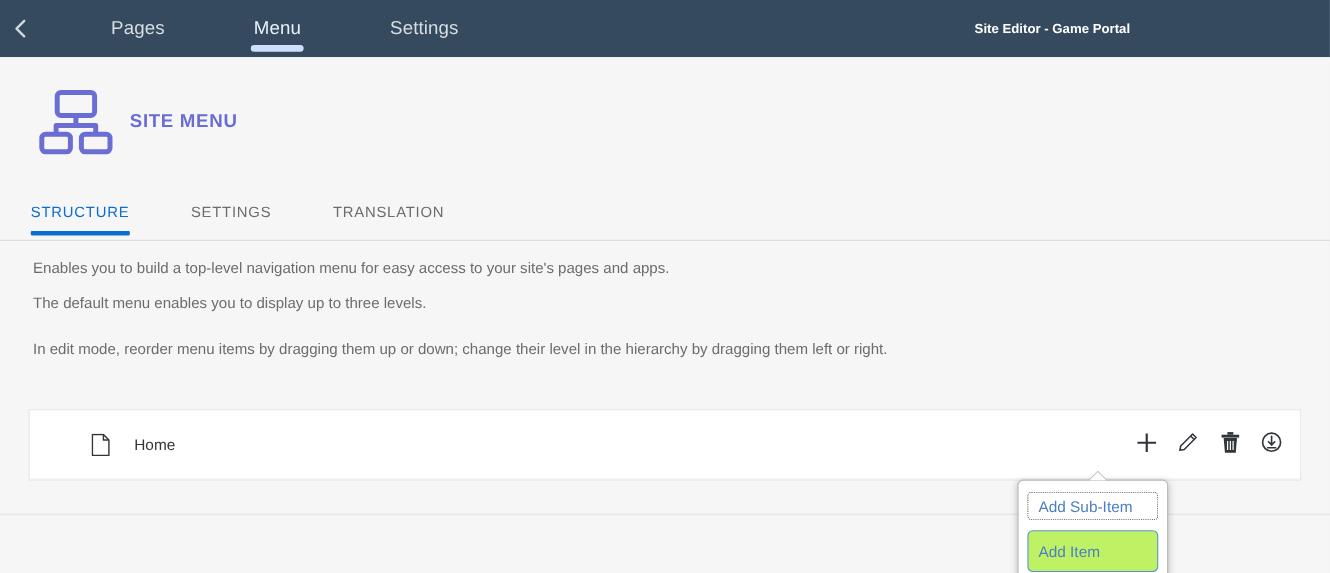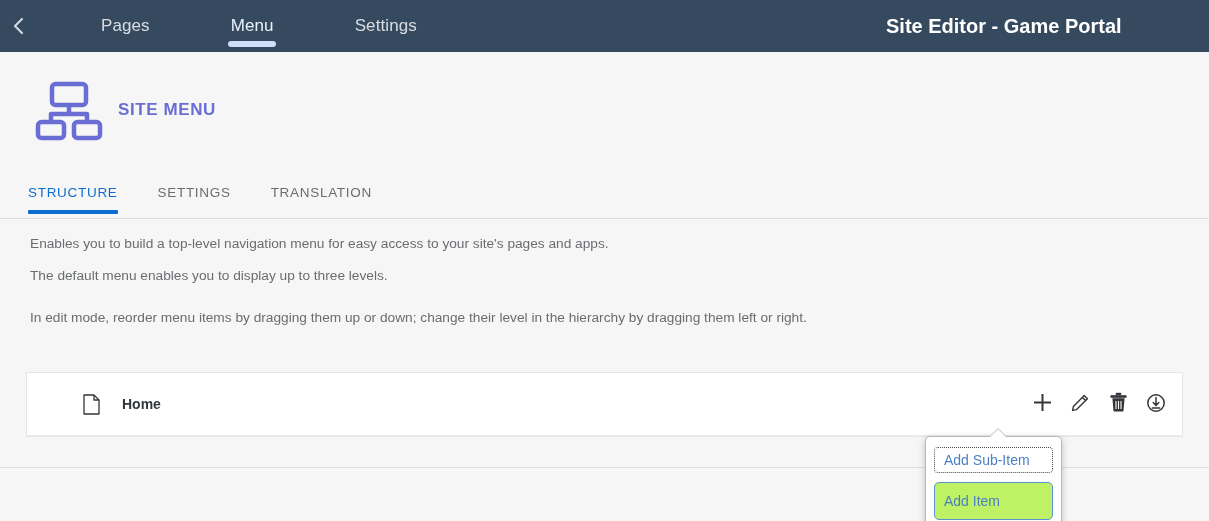--- a/index.html
+++ b/index.html
@@ -44,21 +44,21 @@
     bottom: 5px;
     width: 48px; height: 6px;
     border-radius: 3px;
     background: #cddffa;
   }
   .topbar-title {
     position: absolute;
     left: 886px; top: 0; height: 52px;
     display: flex; align-items: center;
     color: #ffffff;
-    font-size: 20px;
+    font-size: 12px;
     font-weight: bold;
     white-space: nowrap;
   }
 
   
   .page-head {
     position: absolute; left: 0; top: 52px;
     width: 1209px; height: 115px;
     background: #f6f6f6;
     display: flex; align-items: center;
@@ -73,20 +73,21 @@
   }
 
   
   .tabbar {
     position: absolute; left: 0; top: 167px;
     width: 1209px; height: 52px;
     background: #f6f6f6;
     border-bottom: 1px solid #dcdcdc;
     display: flex; align-items: stretch;
     padding-left: 28px;
+    gap: 16px;
   }
   .tab {
     position: relative;
     display: flex; align-items: center;
     padding: 0 18px;
     margin-right: 4px;
     font-size: 13.5px;
     letter-spacing: .7px;
     color: #6a6d70;
     cursor: pointer;
@@ -125,21 +126,20 @@
     width: 1157px; height: 65px;
     background: #ffffff;
     border: 1px solid #e5e5e5;
   }
   .item-row {
     position: relative;
     height: 63px;
     display: flex; align-items: center;
     padding-left: 56px;
     border-bottom: 1px solid #ededed;
-    font-weight: bold;
   }
   .doc-icon { width: 17px; height: 21px; flex: none; }
   .item-label {
     margin-left: 22px;
     font-size: 14px;
     color: #32363a;
   }
   .row-actions {
     position: absolute;
     right: 14px; top: 0; height: 63px;

